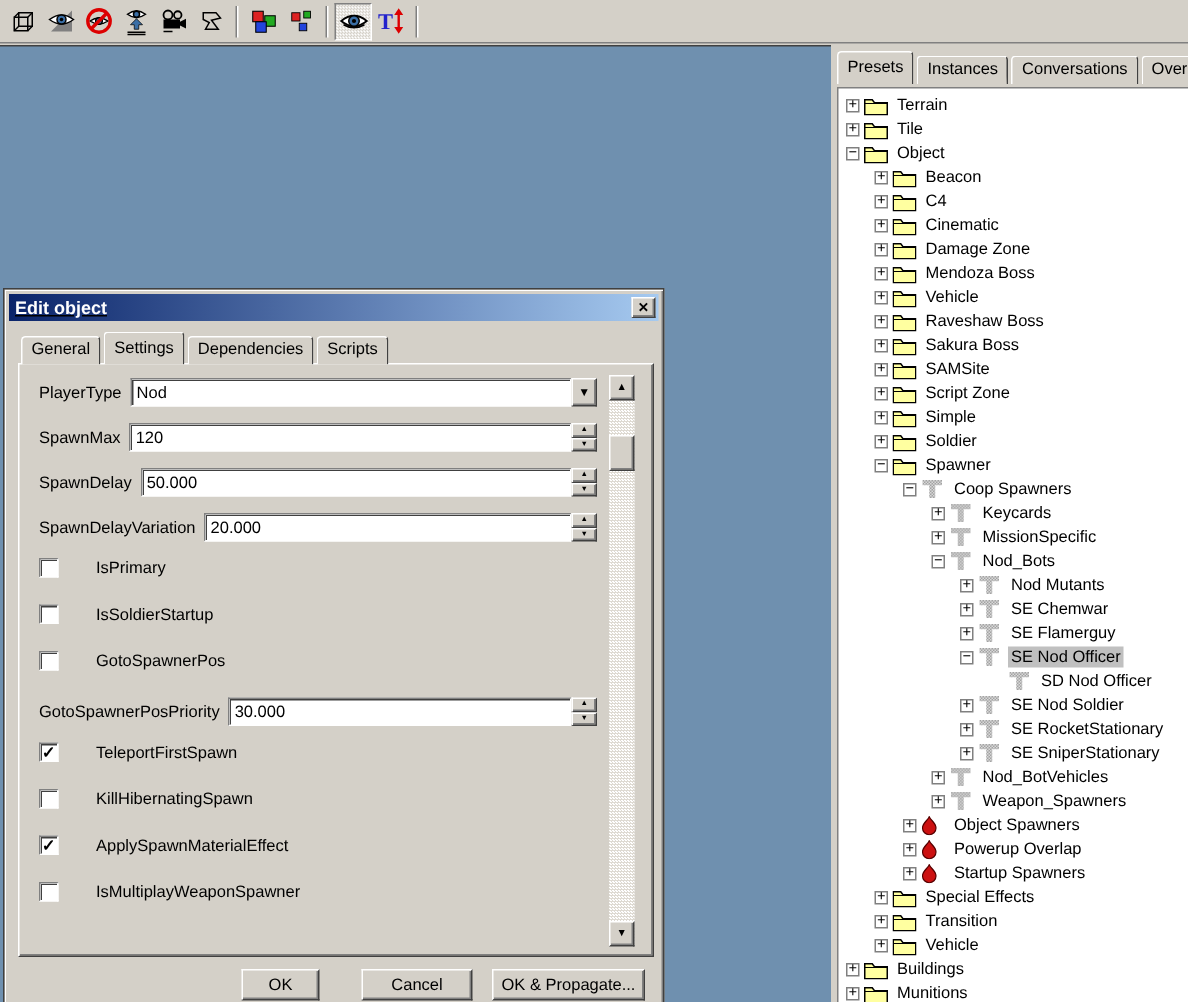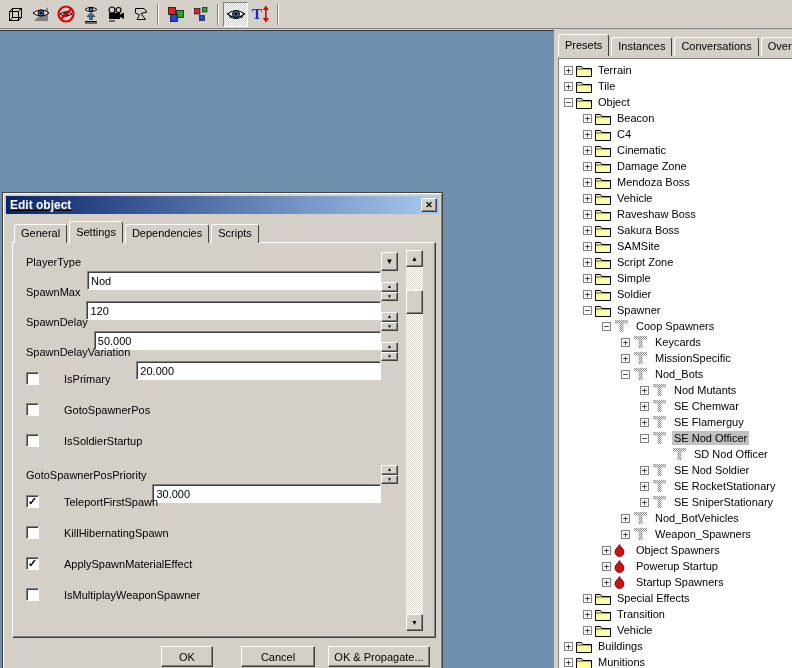--- a/index.html
+++ b/index.html
@@ -76,21 +76,21 @@
   }
   #dlg-rows { position:absolute; left:13px; top:9px; width:372px; }
   .drow { display:flex; align-items:center; height:19px; margin-bottom:11px; }
   .drow.checkbox { height:13px; margin-bottom:18px;gap:18px; }
   .flabel { margin-right:6px; flex:none; }
   .fwrap { flex:1; display:flex; height:19px; }
   .fin {
     flex:1; min-width:0; height:100%; background:#ffffff;
     border:1px solid; border-color:#808080 #ffffff #ffffff #808080;
     box-shadow:inset 1px 1px 0 #404040;
-    font:11px "Liberation Sans", sans-serif; padding:0 3px; outline:none;margin-top:19px;
+    font:11px "Liberation Sans", sans-serif; padding:0 3px; outline:none;
   }
   .combo-btn, .sb-btn, .spin span {
     background:#d4d0c8; border:1px solid; border-color:#ffffff #404040 #404040 #ffffff;
     box-shadow:inset -1px -1px 0 #808080;
     display:flex; align-items:center; justify-content:center; line-height:1;
   }
   .combo-btn { width:17px; font-size:8px; }
   .spin { width:17px; display:flex; flex-direction:column; flex:none; }
   .spin span { flex:1; font-size:5px; }
   .cb {
@@ -636,21 +636,21 @@
         </span>
         <span class="tlabel">Object Spawners</span>
       </div>
       <div class="trow" style="padding-left: 43px;">
         <span class="toggle">+</span>
         <span class="ticon">
           <svg width="11" height="13" viewBox="0 0 11 13">
             <path d="M5.5 0.5 C6.5 3 10 4.5 10 8 A4.5 4.5 0 0 1 1 8 C1 4.5 4.5 3 5.5 0.5 Z" fill="#cc1111" stroke="#550000" stroke-width="0.8"></path>
           </svg>
         </span>
-        <span class="tlabel">Powerup Startup</span>
+        <span class="tlabel">Powerup Overlap</span>
       </div>
       <div class="trow" style="padding-left: 43px;">
         <span class="toggle">+</span>
         <span class="ticon">
           <svg width="11" height="13" viewBox="0 0 11 13">
             <path d="M5.5 0.5 C6.5 3 10 4.5 10 8 A4.5 4.5 0 0 1 1 8 C1 4.5 4.5 3 5.5 0.5 Z" fill="#cc1111" stroke="#550000" stroke-width="0.8"></path>
           </svg>
         </span>
         <span class="tlabel">Startup Spawners</span>
       </div>
@@ -756,25 +756,25 @@
               <span>▼</span>
             </span>
           </span>
         </div>
         <div class="drow checkbox">
           <span class="cb"></span>
           <span class="cblabel">IsPrimary</span>
         </div>
         <div class="drow checkbox">
           <span class="cb"></span>
-          <span class="cblabel">GotoSpawnerPos</span>
+          <span class="cblabel">IsSoldierStartup</span>
         </div>
         <div class="drow checkbox">
           <span class="cb"></span>
-          <span class="cblabel">IsSoldierStartup</span>
+          <span class="cblabel">GotoSpawnerPos</span>
         </div>
         <div class="drow spinner">
           <span class="flabel">GotoSpawnerPosPriority</span>
           <span class="fwrap">
             <input class="fin" value="30.000" style="">
             <span class="spin">
               <span>▲</span>
               <span>▼</span>
             </span>
           </span>

